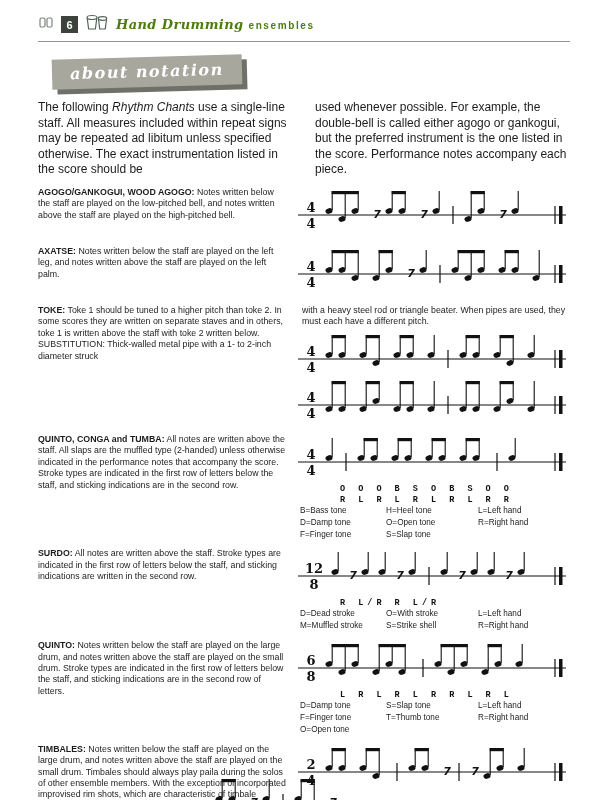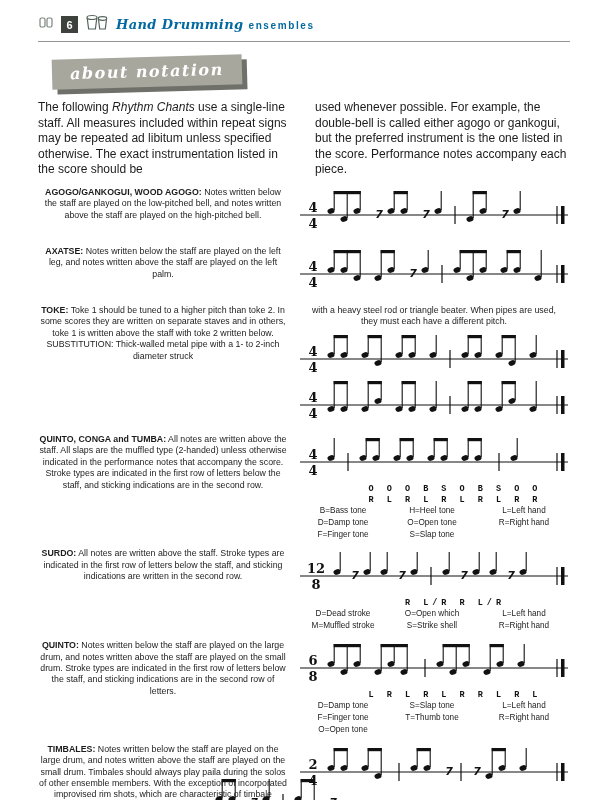--- a/index.html
+++ b/index.html
@@ -9,37 +9,37 @@
     background:#ffffff; color:#1c1c1c;
     font-family:"Liberation Sans", sans-serif;
     padding:14px 30px 0 38px;
   }
   
   .header { display:flex; align-items:center; gap:7px; padding-bottom:6px; border-bottom:1.6px solid #90958f; }
   .badge { width:17px; height:17px; background:#3d423d; color:#fff; font-size:11px; font-weight:bold;
            display:flex; align-items:center; justify-content:center; flex:0 0 auto; }
   .hicon { flex:0 0 auto; }
   .booktitle { font-family:"DejaVu Serif", serif; font-style:italic; font-weight:bold;
-               font-size:13px; color:#0369a1; letter-spacing:.4px;text-align:right; }
+               font-size:13px; color:#4d7c0f; letter-spacing:.4px;text-align:right; }
   .booktitle .sub { font-family:"Liberation Sans", sans-serif; font-style:normal;
                     font-size:10px; letter-spacing:1.6px; font-weight:bold; }
   
   .titlebox { display:inline-block; margin:15px 0 6px 14px; background:#a7a79e;
               box-shadow:5px 5px 0 #70706a; padding:5px 18px 6px; transform:rotate(-1.6deg); }
   .titlebox span { font-family:"DejaVu Serif", serif; font-style:italic; font-weight:bold;
                    font-size:16px; color:#ffffff; letter-spacing:1.5px; }
   
   .intro { display:flex; gap:22px; font-size:12px; line-height:1.3; margin-top:7px; }
   .intro p { margin:0; flex:1; }
   
   .sections { margin-top:9px; display:flex; flex-direction:column; gap:9px; }
-  .sec { display:flex; align-items:flex-start;text-align:center; }
+  .sec { display:flex; align-items:flex-start; }
   .stext { width:250px; font-size:8.8px; line-height:1.3; }
   .smusic { flex:1; padding-left:10px; }
-  .tokeright p { margin:0 12px 5px; font-size:8.8px; line-height:1.3; }
+  .tokeright p { margin:0 4px 5px; font-size:8.8px; line-height:1.3; }
   .staffwrap { line-height:0; }
   .letters { font-family:"Liberation Mono", monospace; font-weight:bold; font-size:8.5px;
              letter-spacing:4px; margin-left:42px; line-height:1.3; color:#111; }
   .legend { display:grid; grid-template-columns:86px 92px auto; row-gap:2px;
             font-size:8.2px; margin-top:0; margin-left:2px; line-height:1.2; }
   .bleed { position:absolute; left:210px; bottom:-9px; line-height:0; }
 </style>
 </head>
 <body>
 
@@ -339,21 +339,21 @@
               <line x1="196.2" y1="23" x2="196.2" y2="4" stroke="#111" stroke-width="1.1"></line>
               <text x="211" y="31" text-anchor="middle" font-size="11" font-style="italic" font-weight="bold" font-family="DejaVu Sans, sans-serif" fill="#111">7</text>
               <ellipse cx="223" cy="24" rx="3.6" ry="2.7" fill="#111" transform="rotate(-18 223 24)"></ellipse>
               <line x1="226.2" y1="23" x2="226.2" y2="4" stroke="#111" stroke-width="1.1"></line>
               <line x1="257" y1="19" x2="257" y2="37" stroke="#111" stroke-width="1.2"></line>
               <rect x="261" y="19" width="3.5" height="18" fill="#111"></rect>
             </svg></div>
         <div class="letters">R L/R   R L/R</div>
         <div class="legend">
           <span>D=Dead stroke</span>
-            <span>O=Open which</span>
+            <span>O=With stroke</span>
             <span>L=Left hand</span>
           <span>M=Muffled stroke</span>
             <span>S=Strike shell</span>
             <span>R=Right hand</span>
         </div>
       </div>
     </div>
 
     <div class="sec">
       <div class="stext">

